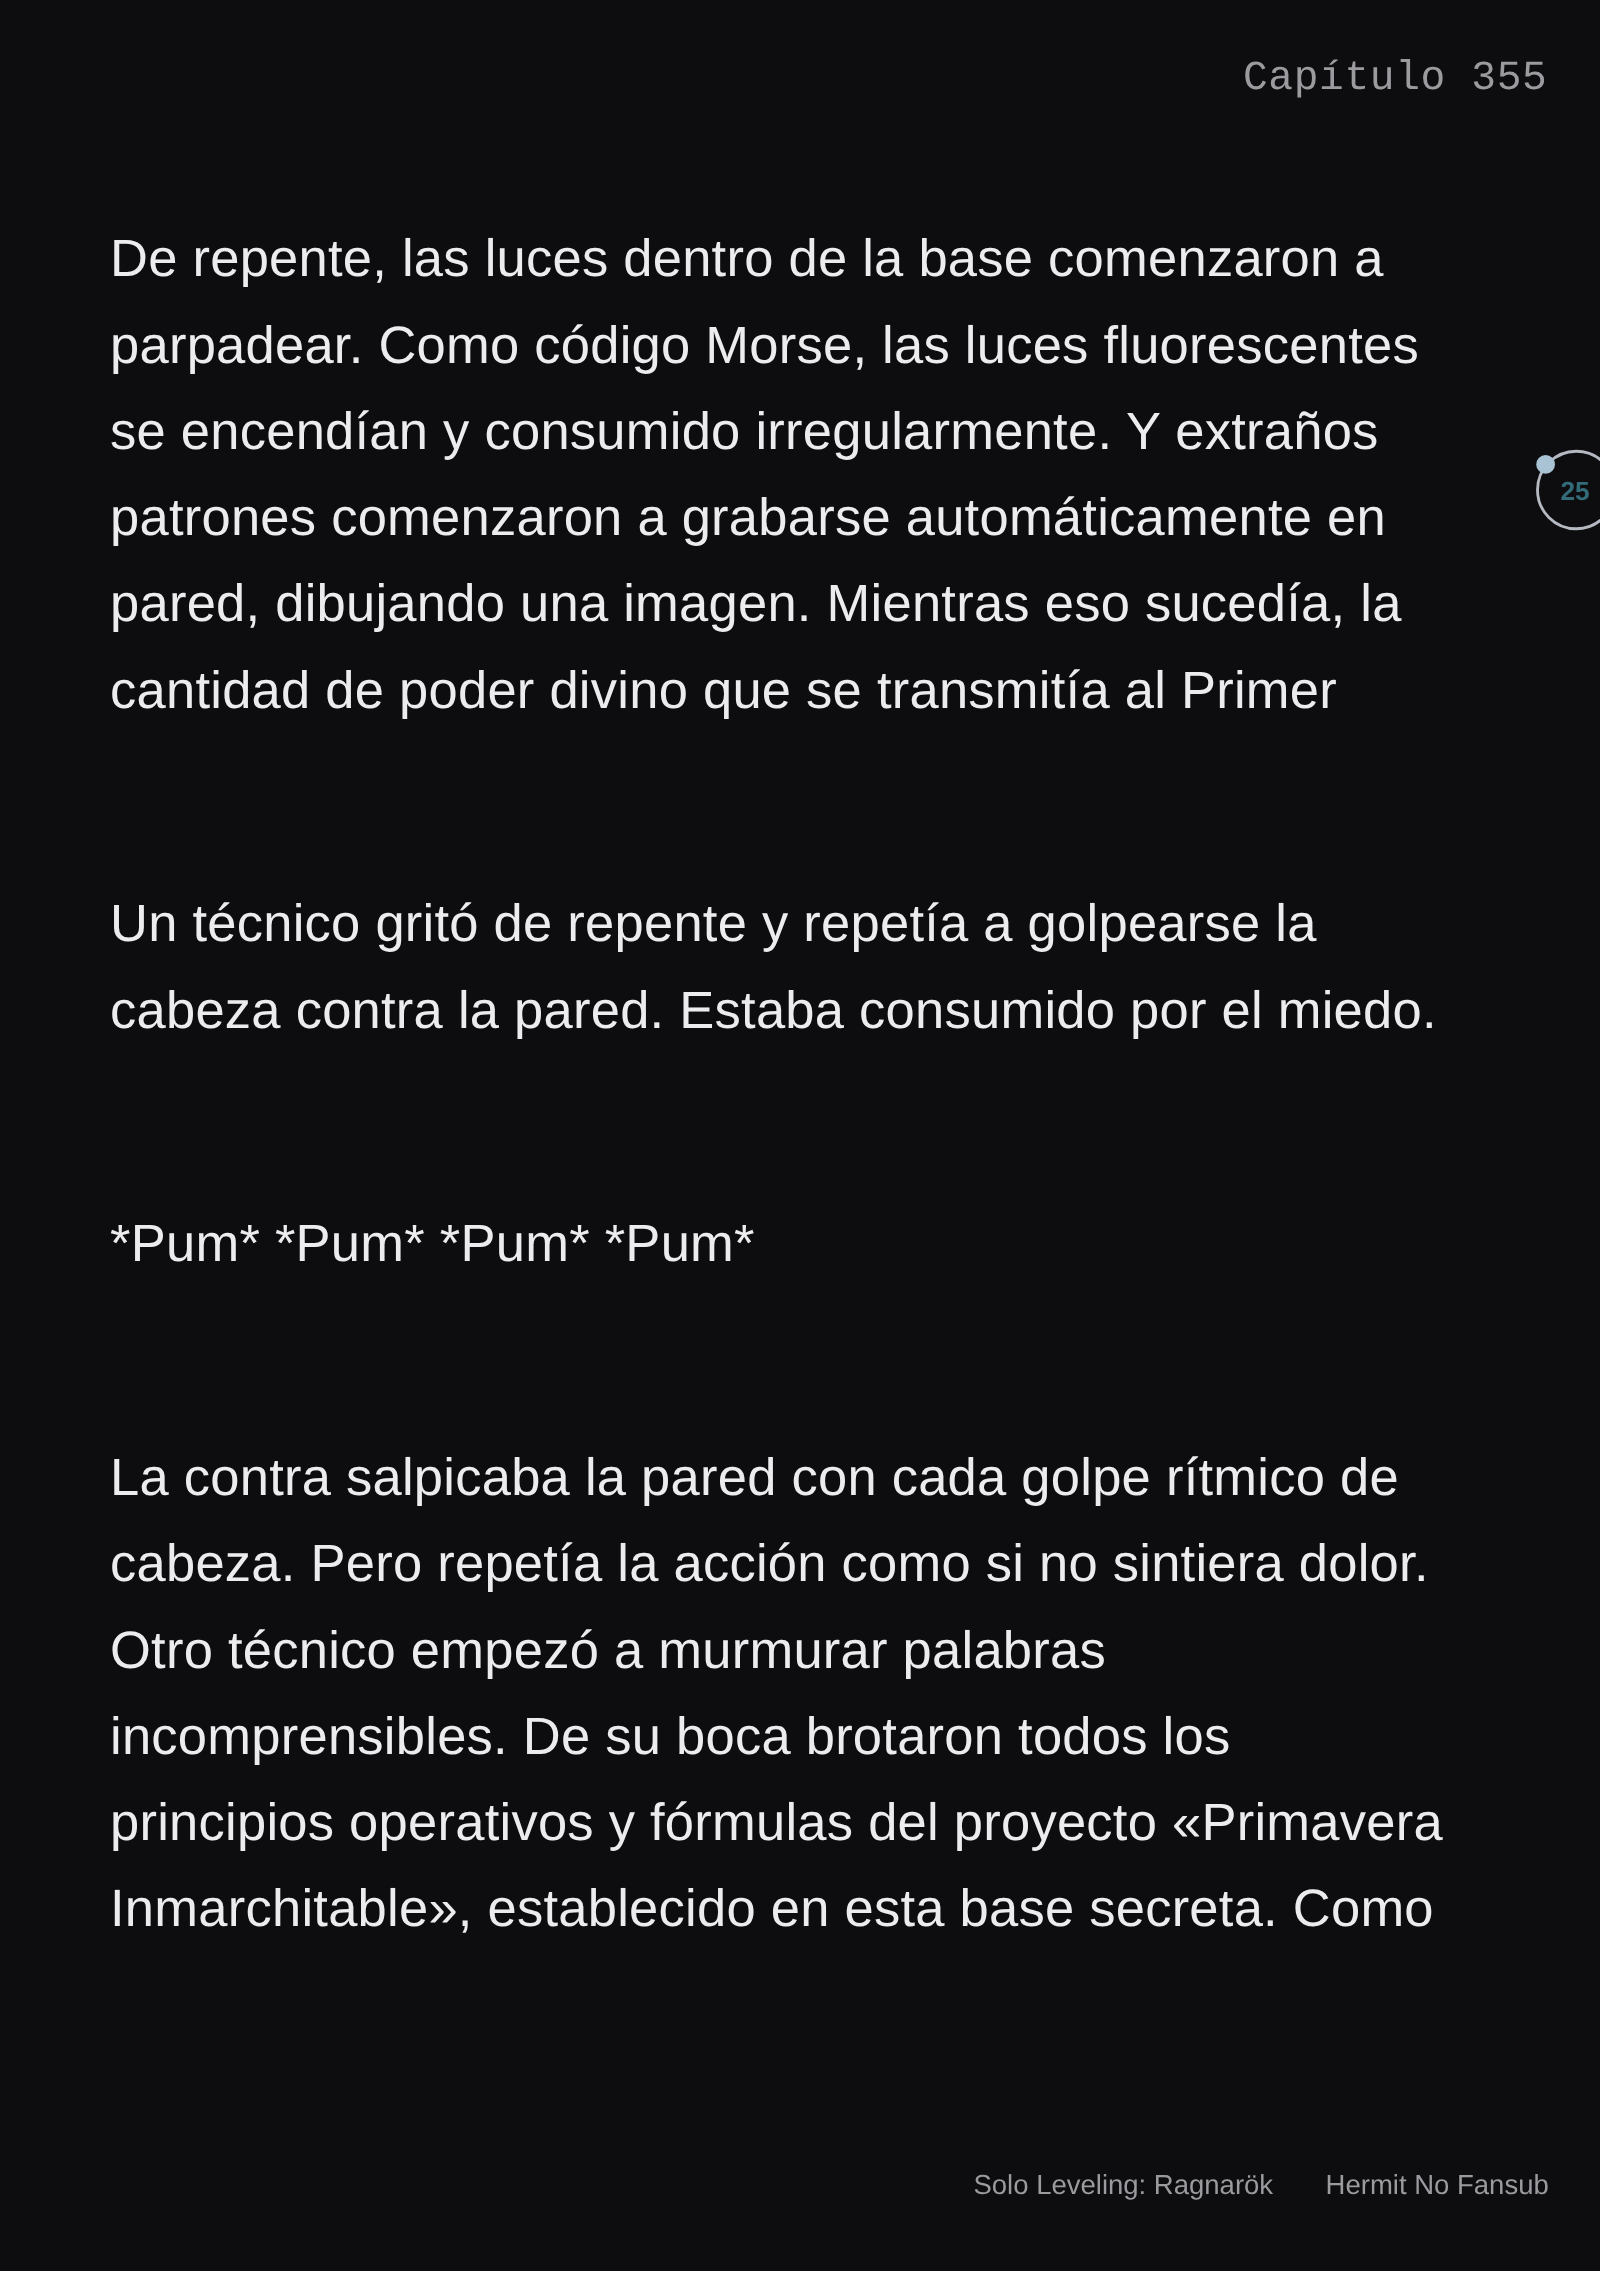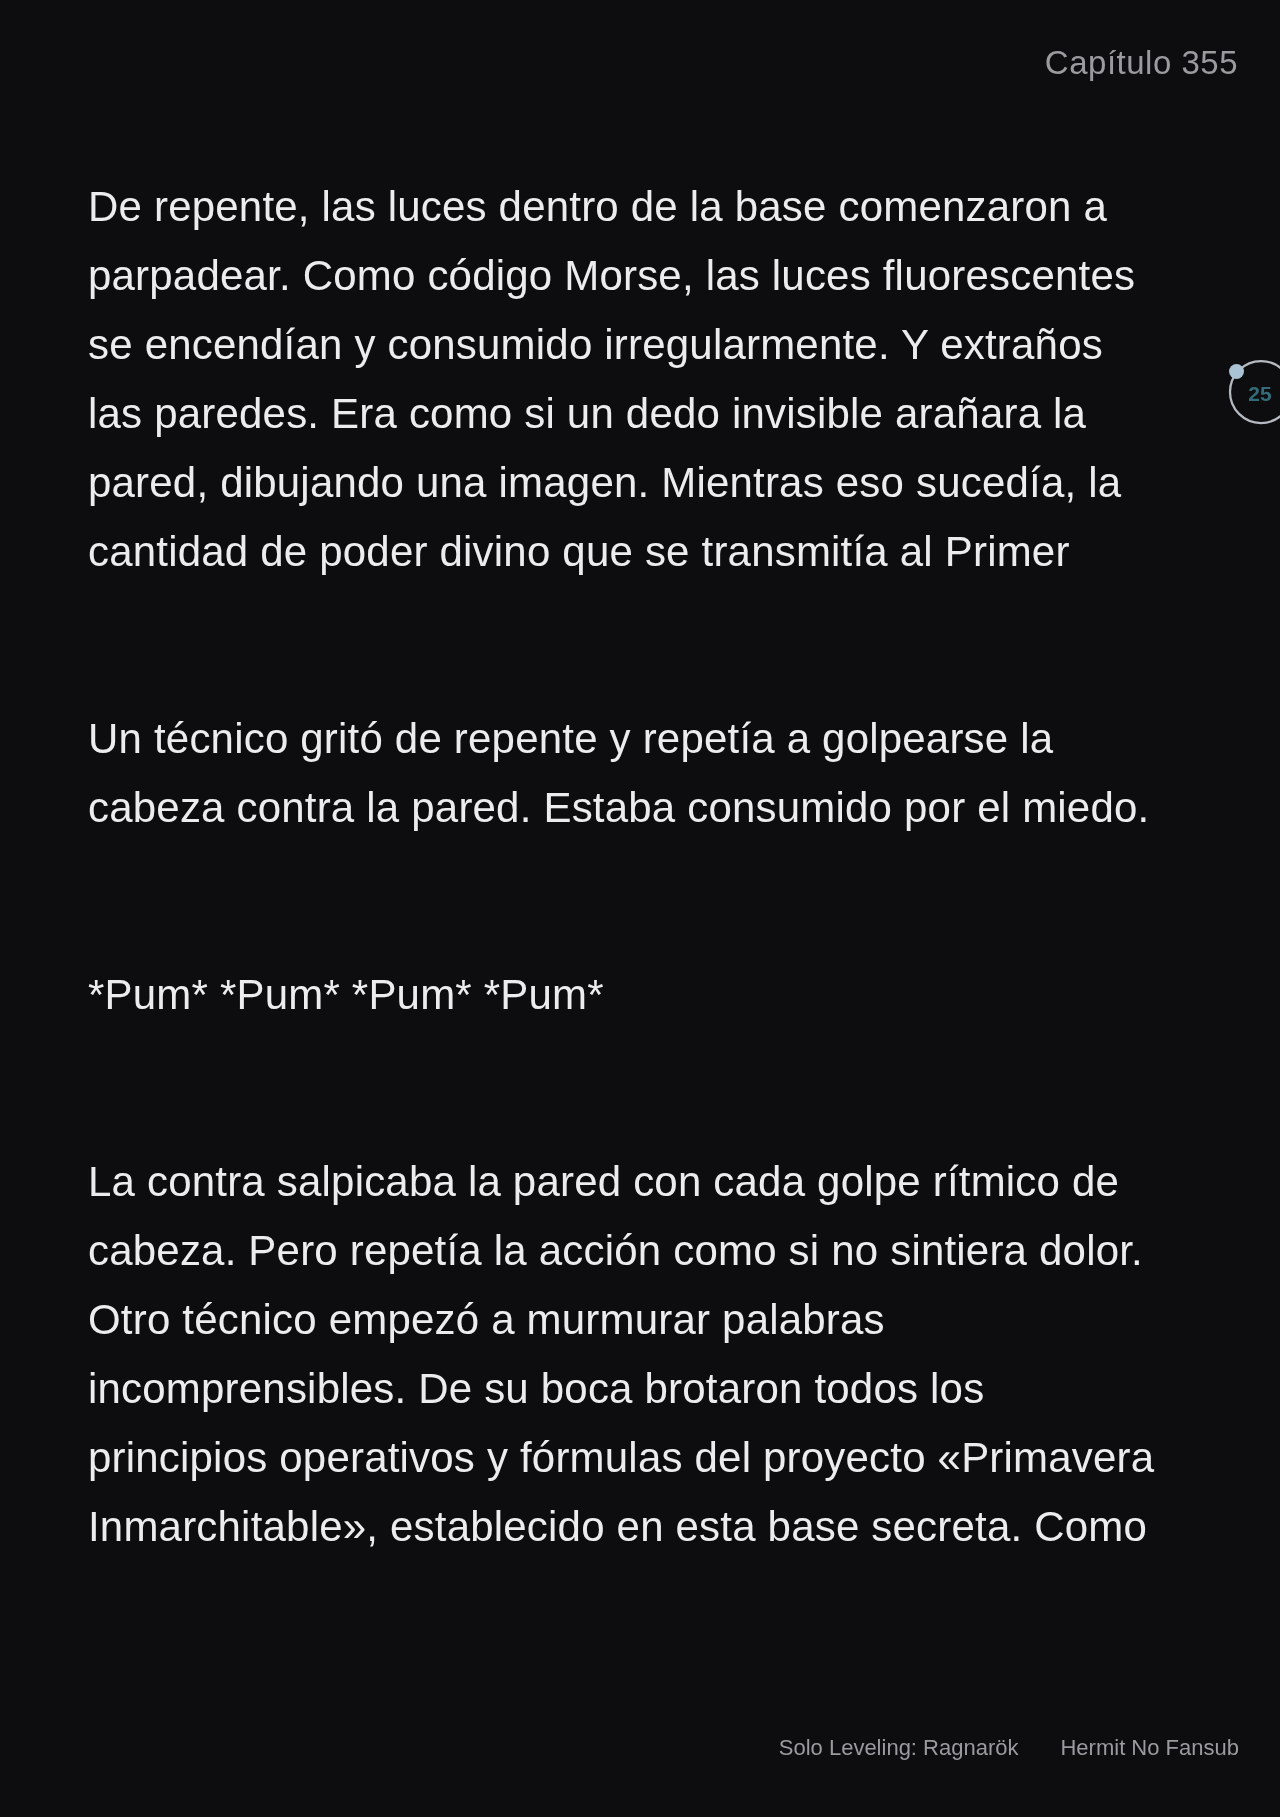--- a/index.html
+++ b/index.html
@@ -11,20 +11,21 @@
     font-family:"Liberation Sans", sans-serif;
     overflow:hidden;
   }
 
   .chapter-header {
     position:absolute;
     top:44px; right:42px;
     font-size:33px;
     letter-spacing:0.5px;
     color:var(--muted-text, #9a9a9f);
+    font-family:Liberation Mono, monospace;
   }
 
   .reading-area {
     position:absolute;
     top:172px; left:44px; right:20px;
   }
   .paragraph { margin-bottom:118px; }
   .line {
     font-size:42px;
     line-height:69px;
@@ -66,21 +67,21 @@
 </head>
 <body style="--background: #0d0d0f; --body-text: #ececee; --muted-text: #9a9a9f; --badge-ring: #b5bac2; --badge-dot: #a9c3d4; --badge-value: #336b78;">
 
 <div class="chapter-header">Capítulo 355</div>
 
 <div class="reading-area">
     <div class="paragraph">
       <div class="line">De repente, las luces dentro de la base comenzaron a</div>
       <div class="line">parpadear. Como código Morse, las luces fluorescentes</div>
       <div class="line">se encendían y consumido irregularmente. Y extraños</div>
-      <div class="line">las paredes. Era como si un dedo invisible arañara la</div>
+      <div class="line">patrones comenzaron a grabarse automáticamente en</div>
       <div class="line">pared, dibujando una imagen. Mientras eso sucedía, la</div>
       <div class="line">cantidad de poder divino que se transmitía al Primer</div>
     </div>
     <div class="paragraph">
       <div class="line">Un técnico gritó de repente y repetía a golpearse la</div>
       <div class="line">cabeza contra la pared. Estaba consumido por el miedo.</div>
     </div>
     <div class="paragraph">
       <div class="line">*Pum* *Pum* *Pum* *Pum*</div>
     </div>

